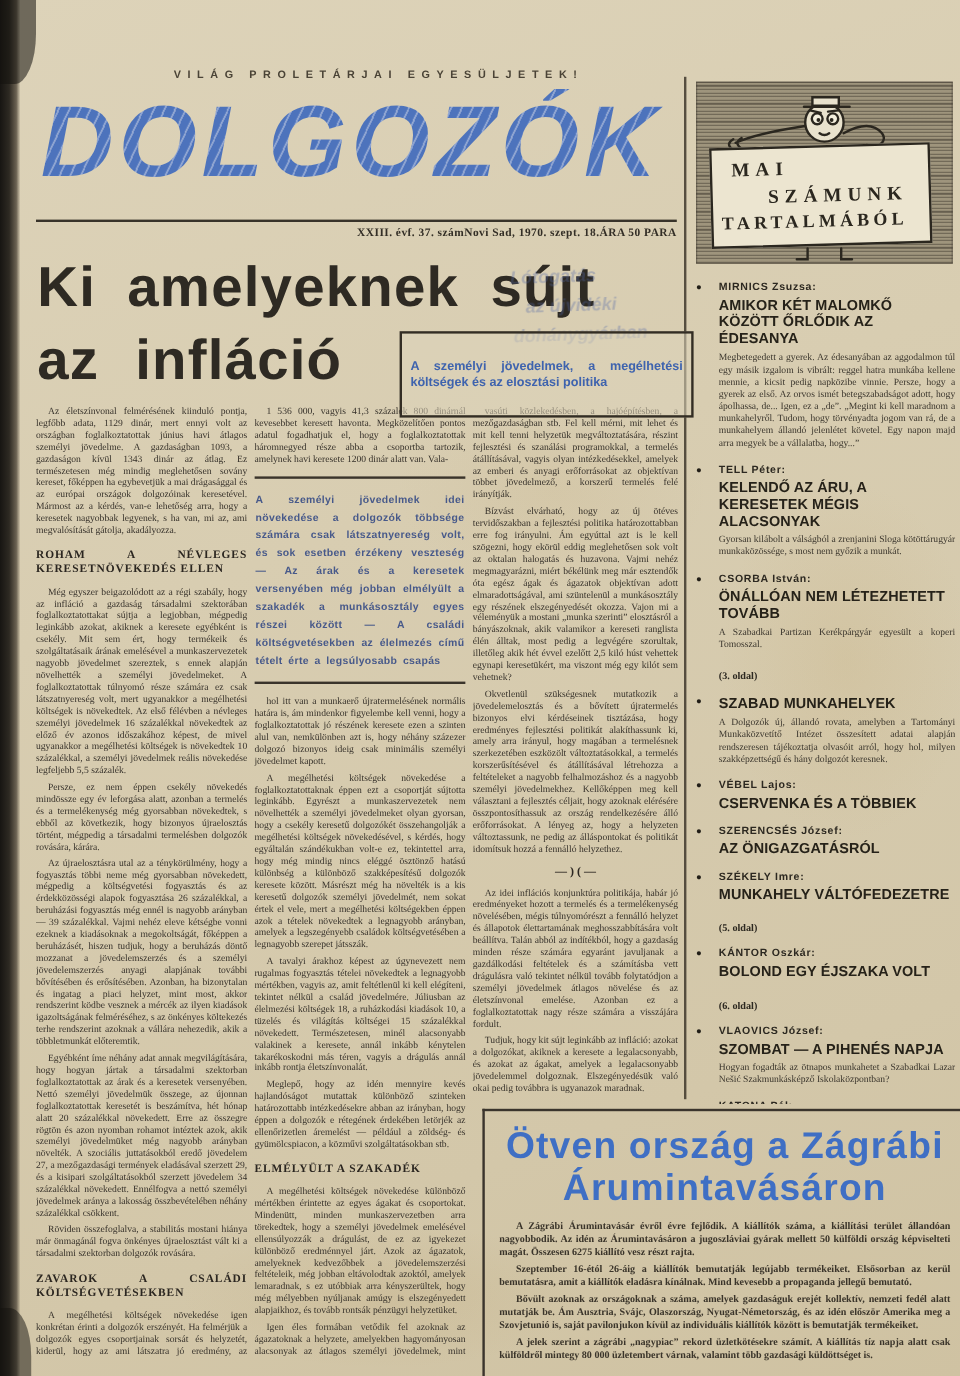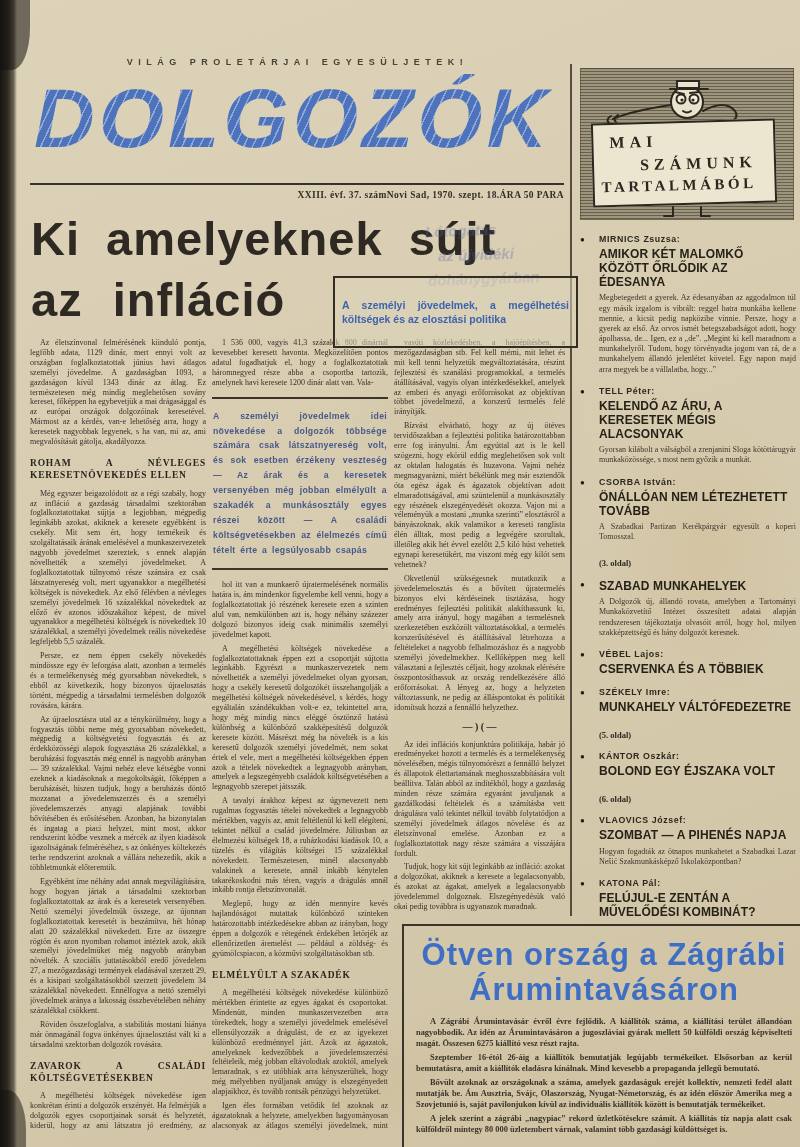--- a/index.html
+++ b/index.html
@@ -11,21 +11,21 @@
   
   .edge-strip{position:absolute;left:0;top:0;width:17px;height:1147px;
     background:linear-gradient(to right,#171512 0%,#2e2a23 45%,#6b6252 80%,rgba(107,98,82,0) 100%);}
   .edge-blot1{position:absolute;left:0;top:0;width:30px;height:70px;background:rgba(20,18,14,.55);border-radius:0 0 60% 0;}
   .edge-blot2{position:absolute;left:0;top:1090px;width:26px;height:57px;background:rgba(20,18,14,.5);border-radius:0 70% 0 0;}
   .stain1{position:absolute;left:600px;top:400px;width:210px;height:300px;background:radial-gradient(closest-side,rgba(187,156,92,.14),rgba(187,156,92,0));}
   .stain2{position:absolute;left:150px;top:1020px;width:340px;height:120px;background:radial-gradient(closest-side,rgba(170,140,80,.12),rgba(170,140,80,0));}
   .stain3{position:absolute;left:330px;top:330px;width:260px;height:160px;background:radial-gradient(closest-side,rgba(180,150,95,.10),rgba(180,150,95,0));}
 
   
-  .slogan{position:absolute;left:30px;top:57px;width:535px;text-align:center;
+  .slogan{position:absolute;left:48px;top:57px;width:535px;text-align:center;
     font:bold 9px "Liberation Sans",sans-serif;letter-spacing:5.5px;color:#4a4336;}
   .paper-title{
     position:absolute;left:34px;top:74px;width:530px;
     font:italic 900 84px/1.05 "Liberation Sans",sans-serif;letter-spacing:4px;
     color:#4d73bc;white-space:nowrap;text-decoration:underline;
   }
   @supports (-webkit-background-clip: text){
     .paper-title{
       background:repeating-linear-gradient(115deg,#4d73bc 0 4px,#93a8d3 4px 5.5px,#4d73bc 5.5px 8px);
       -webkit-background-clip:text;background-clip:text;color:transparent;
@@ -197,20 +197,24 @@
         </div>
         <div class="toc-item">
           <div class="toc-title">SZABAD MUNKAHELYEK</div>
           <div class="toc-desc">A Dolgozók új, állandó rovata, amelyben a Tartományi Munkaközvetítő Intézet összesített adatai alapján rendszeresen tájékoztatja olvasóit arról, hogy hol, milyen szakképzettségű és hány dolgozót keresnek.</div>
         </div>
         <div class="toc-item">
           <div class="toc-author">VÉBEL Lajos:</div>
           <div class="toc-title">CSERVENKA ÉS A TÖBBIEK</div>
         </div>
         <div class="toc-item">
+          <div class="toc-author">SZERENCSÉS József:</div>
+          <div class="toc-title">AZ ÖNIGAZGATÁSRÓL</div>
+        </div>
+        <div class="toc-item">
           <div class="toc-author">SZÉKELY Imre:</div>
           <div class="toc-title">MUNKAHELY VÁLTÓFEDEZETRE</div>
           <div class="toc-page">(5. oldal)</div>
         </div>
         <div class="toc-item">
           <div class="toc-author">KÁNTOR Oszkár:</div>
           <div class="toc-title">BOLOND EGY ÉJSZAKA VOLT</div>
           <div class="toc-page">(6. oldal)</div>
         </div>
         <div class="toc-item">

